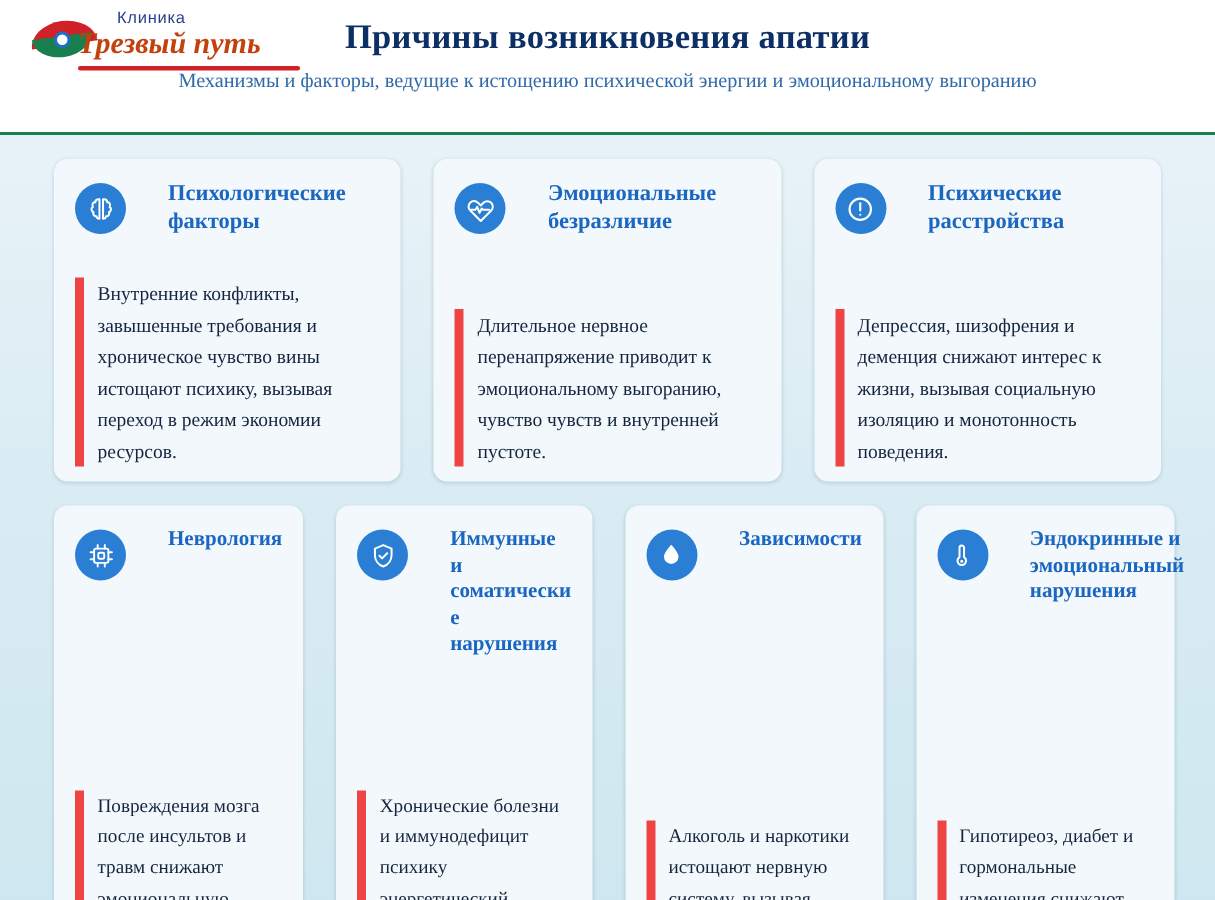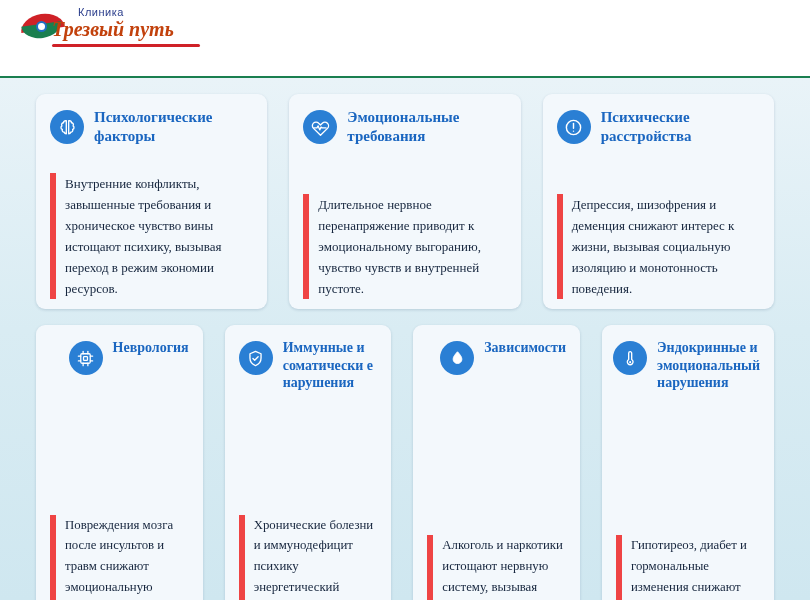--- a/index.html
+++ b/index.html
@@ -10,21 +10,21 @@
     overflow: hidden;
   }
   body {
     background: linear-gradient(180deg, #ffffff 0%, #ffffff 12%, #e9f3f8 13%, #d9ecf3 55%, #cfe7f0 100%);
     position: relative;
   }
 
   
   .header {
     position: relative;
-    height: 78px;
+    height: 90px;
     background: #ffffff;
     border-bottom: 2px solid #1a7f4f;
     padding: 4px 0 4px 0;
   }
   .logo {
     position: absolute;
     left: 14px;
     top: 4px;
     width: 180px;
     height: 58px;
@@ -115,23 +115,22 @@
     background: #f3f8fc;
     border-radius: 9px;
     box-shadow: 0 1px 3px rgba(20,60,100,.18);
     padding: 14px 14px 10px 14px;
     display: flex;
     flex-direction: column;
   }
   .card-head {
     display: flex;
     align-items: flex-start;
-    gap: 10px;
+    gap: 28px;
     margin-bottom: 8px;
-    justify-content: flex-end;
   }
   .icon-circle {
     flex: 0 0 auto;
     width: 34px; height: 34px;
     border-radius: 50%;
     background: #2a7fd4;
     display: flex;
     align-items: center;
     justify-content: center;
     margin-top: 2px;
@@ -162,20 +161,22 @@
   <div class="logo">
     <div class="logo-mark">
       <div class="swoosh-red"></div>
       <div class="swoosh-green"></div>
       <div class="dot"></div>
     </div>
     <div class="logo-clinic">Клиника</div>
     <div class="logo-name">Трезвый путь</div>
     <div class="logo-underline"></div>
   </div>
+  <div class="title">Причины возникновения апатии</div>
+  <div class="subtitle">Механизмы и факторы, ведущие к истощению психической энергии и эмоциональному выгоранию</div>
 </div>
 
 <div class="content">
 
   <div class="row row1">
 
     <div class="card">
       <div class="card-head">
         <div class="icon-circle">
           <svg width="19" height="19" viewBox="0 0 24 24" fill="none" stroke="#ffffff" stroke-width="1.7" stroke-linecap="round" stroke-linejoin="round">
@@ -189,21 +190,21 @@
     </div>
 
     <div class="card">
       <div class="card-head">
         <div class="icon-circle">
           <svg width="19" height="19" viewBox="0 0 24 24" fill="none" stroke="#ffffff" stroke-width="1.7" stroke-linecap="round" stroke-linejoin="round">
             <path d="M20.8 6.6a4.6 4.6 0 0 0-6.5 0L12 8.9l-2.3-2.3a4.6 4.6 0 1 0-6.5 6.5l8.8 8.8 8.8-8.8a4.6 4.6 0 0 0 0-6.5z"></path>
             <path d="M3.5 12.5h4l1.5-2.5 2 5 1.7-3.5 1.3 1h5"></path>
           </svg>
         </div>
-        <div class="card-title">Эмоциональные требования</div>
+        <div class="card-title">Эмоциональные безразличие</div>
       </div>
       <div class="card-body">Длительное нервное перенапряжение приводит к эмоциональному выгоранию, чувство чувств и внутренней пустоте.</div>
     </div>
 
     <div class="card">
       <div class="card-head">
         <div class="icon-circle">
           <svg width="19" height="19" viewBox="0 0 24 24" fill="none" stroke="#ffffff" stroke-width="1.8" stroke-linecap="round" stroke-linejoin="round">
             <circle cx="12" cy="12" r="9"></circle>
             <line x1="12" y1="7" x2="12" y2="13"></line>

